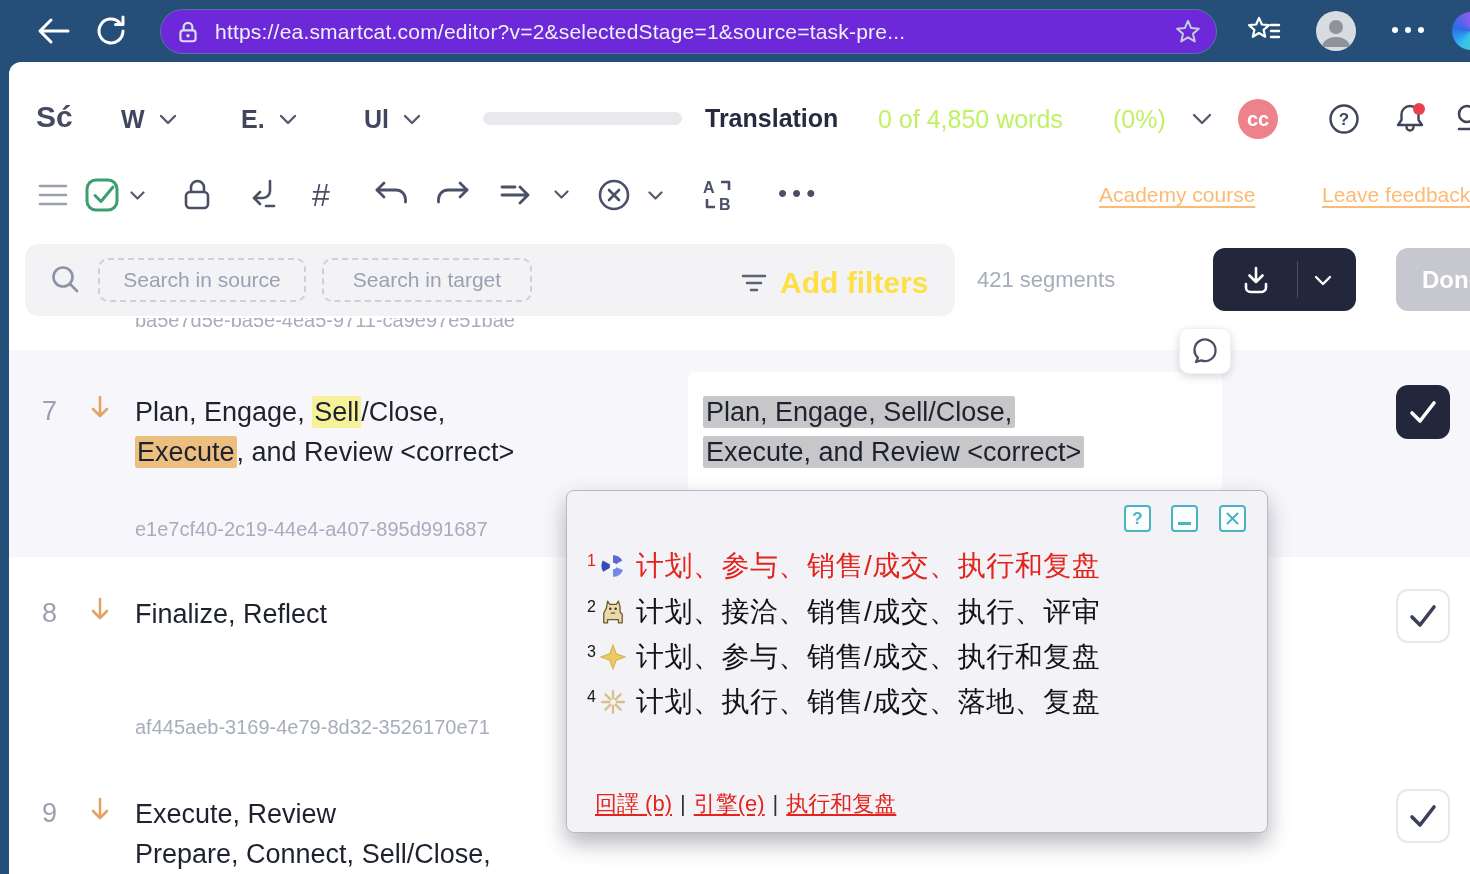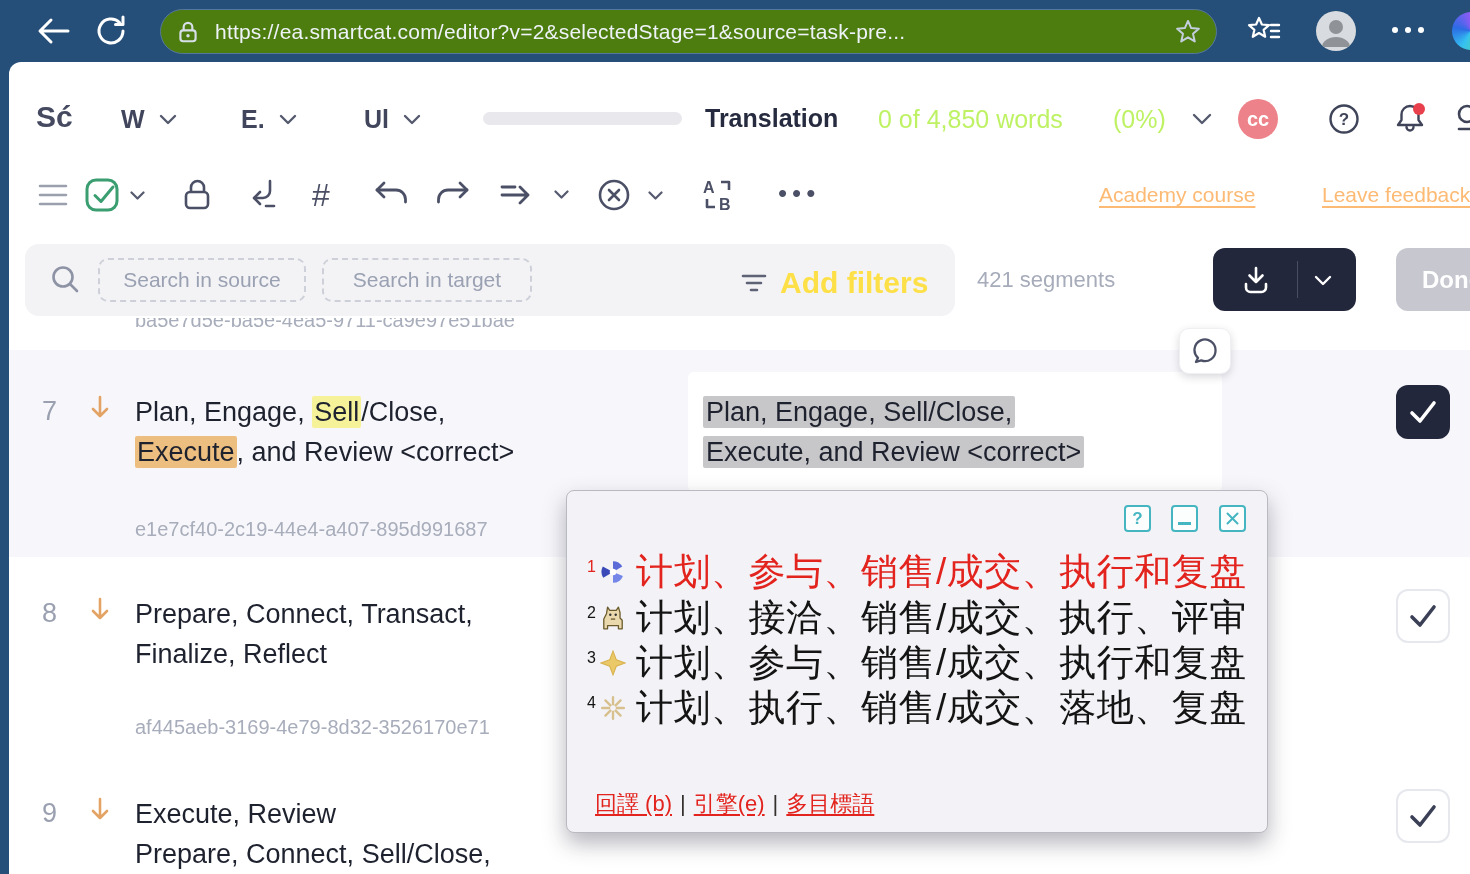--- a/index.html
+++ b/index.html
@@ -8,21 +8,21 @@
     background:#254e78;font-family:"Liberation Sans",sans-serif;
     -webkit-font-smoothing:antialiased;
   }
   .abs{position:absolute;}
   svg{display:block;}
 
   
   .chrome{left:0;top:0;width:1470px;height:62px;background:#254e78;}
   .addr{
     left:160px;top:9px;width:1057px;height:45px;border-radius:23px;
-    background:#4d7c0f;border:1.5px solid #54789d;display:flex;align-items:center;
+    background:#6d28d9;border:1.5px solid #54789d;display:flex;align-items:center;
     box-sizing:border-box;padding:0 14px;justify-content:space-between;
   }
   .url{color:#eef3f8;font-size:21px;white-space:nowrap;overflow:hidden;flex:1;margin-left:14px;letter-spacing:.2px;}
 
   
   .page{left:9px;top:62px;width:1461px;height:812px;background:#ffffff;border-top-left-radius:12px;}
 
   .menu-label{font-size:25px;font-weight:600;color:#41465c;}
   .hdr-grey{color:#bef264;font-size:25px;}
   .link{color:#fdba74;font-size:21px;text-decoration:underline;text-underline-offset:4px;white-space:nowrap;}
@@ -58,21 +58,21 @@
     left:566px;top:490px;width:700px;height:341px;background:#f3f3f7;
     border:1px solid #b9bac1;border-radius:8px;box-shadow:0 10px 22px rgba(40,40,60,.35);
   }
   .wbtn{
     width:27px;height:27px;box-sizing:border-box;border:2px solid #45b6c1;border-radius:4px;
     background:#fcfdfd;color:#45b6c1;font-size:17px;font-weight:700;
     display:flex;align-items:center;justify-content:center;position:absolute;
   }
   .p-entry{position:absolute;display:flex;align-items:center;}
   .p-num{font-size:16px;margin-right:4px;margin-top:-10px;}
-  .p-text{font-size:37px;white-space:nowrap;letter-spacing:.5px;}
+  .p-text{font-size:28px;white-space:nowrap;letter-spacing:.5px;}
   .p-red{color:#e3231d;}
   .p-black{color:#141414;}
   .p-link{color:#e3231d;font-size:22px;text-decoration:underline;text-underline-offset:3px;}
   .p-sep{color:#33302e;font-size:22px;margin:0 8px;}
 </style>
 </head>
 <body>
 
 <div class="abs chrome">
   <div class="abs" style="left:34px;top:15px;">
@@ -316,21 +316,20 @@
     </svg>
 </div>
 
 <div class="abs rownum" style="left:42px;top:598px;">8</div>
 <div class="abs" style="left:88px;top:596px;">
   <svg width="24" height="28" viewBox="0 0 24 28">
       <path d="M12 3v19M12 22l-7-7M12 22l7-7" fill="none" stroke="#e3a364" stroke-width="2.6" stroke-linecap="round" stroke-linejoin="round"></path>
     </svg>
 </div>
 <div class="abs srctext" style="left:135px;top:594px;">
-  <div>Prepare, Connect, Transact,</div>
   <div>Finalize, Reflect</div>
 </div>
 <div class="abs idtext" style="left:135px;top:716px;">af445aeb-3169-4e79-8d32-3526170e71</div>
 <div class="abs ckbox off" style="left:1396px;top:589px;">
   <svg width="30" height="26" viewBox="0 0 30 26">
       <path d="M4 14l8 8L26 4" fill="none" stroke="#3b4057" stroke-width="3.6" stroke-linecap="round" stroke-linejoin="round"></path>
     </svg>
 </div>
 
 <div class="abs rownum" style="left:42px;top:798px;">9</div>
@@ -407,15 +406,15 @@
         </svg>
     </span>
     <span class="p-text p-black">计划、执行、销售/成交、落地、复盘</span>
   </div>
 
   <div class="abs" style="left:28px;top:298px;display:flex;align-items:center;">
     <a class="p-link">回譯 (b)</a>
     <span class="p-sep">|</span>
     <a class="p-link">引擎(e)</a>
     <span class="p-sep">|</span>
-    <a class="p-link">多目標語</a>
+    <a class="p-link">执行和复盘</a>
   </div>
 </div>
 
 </body></html>

